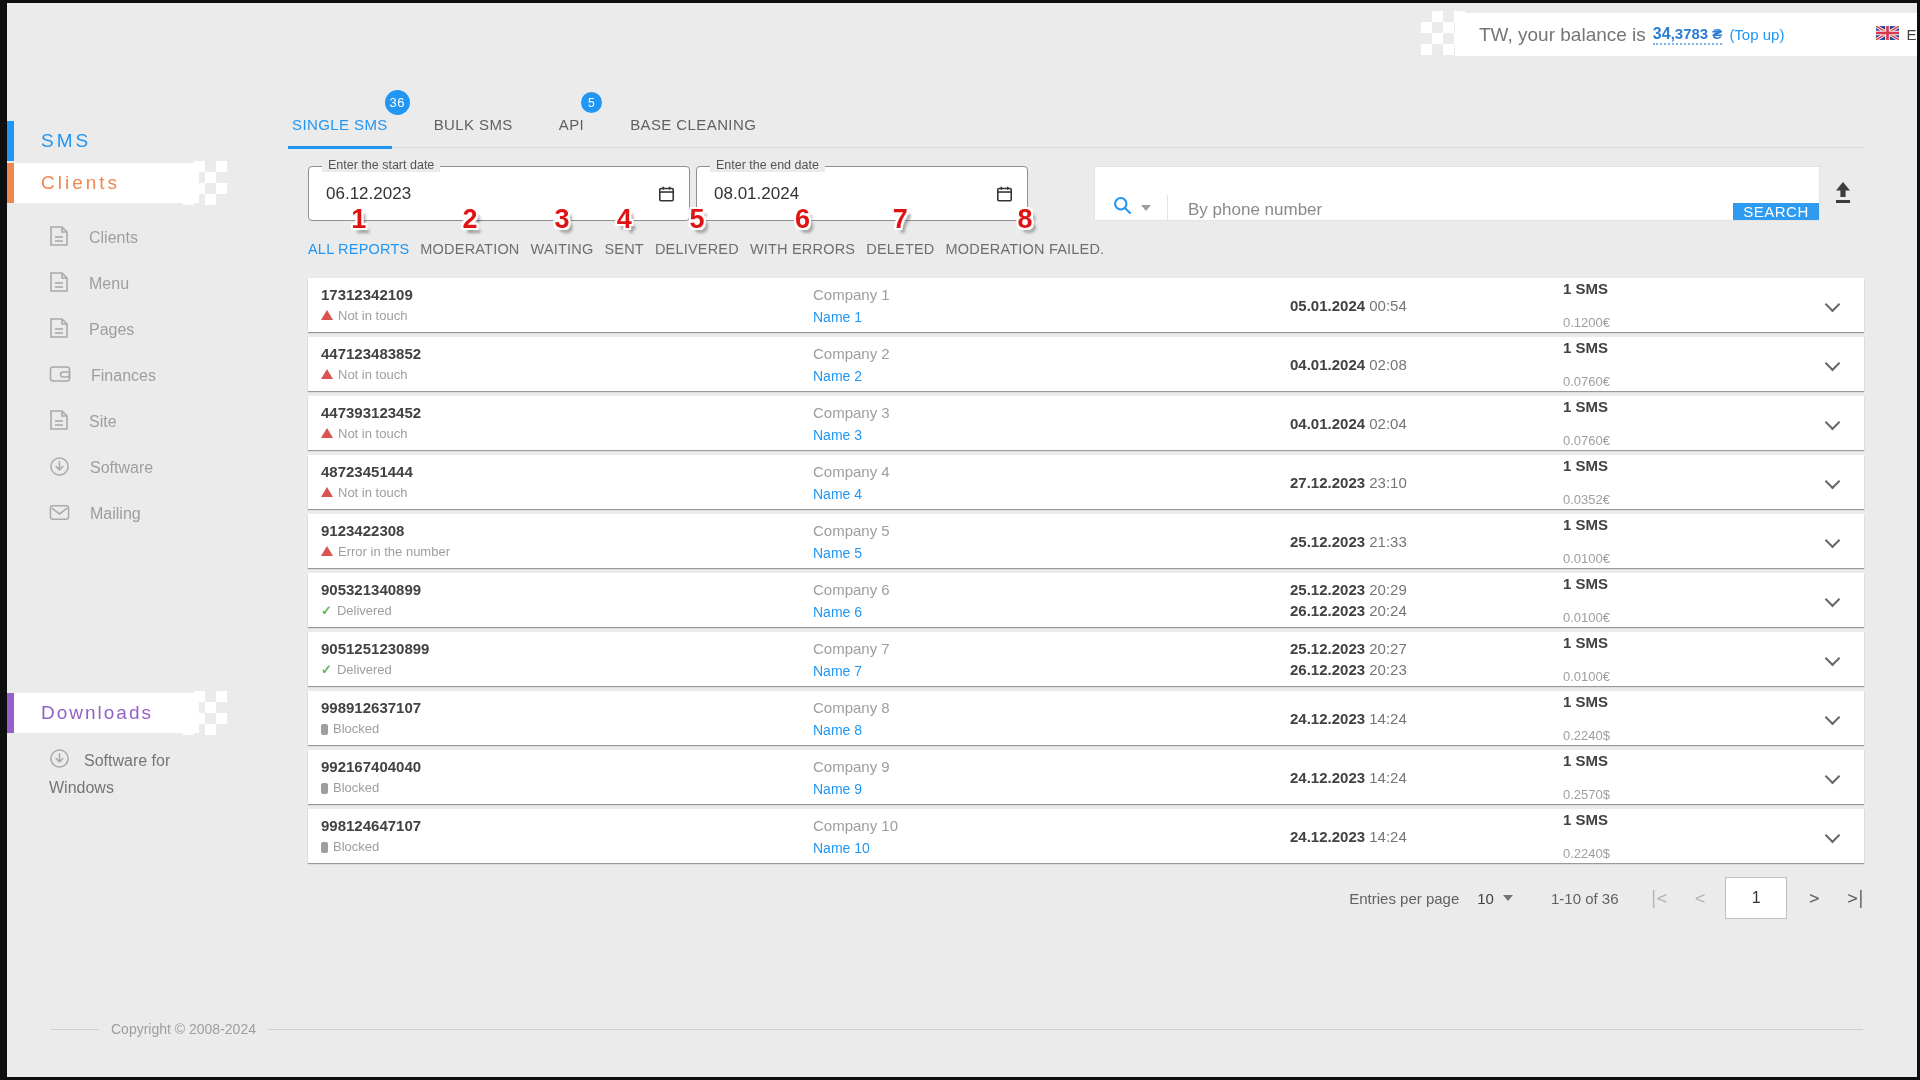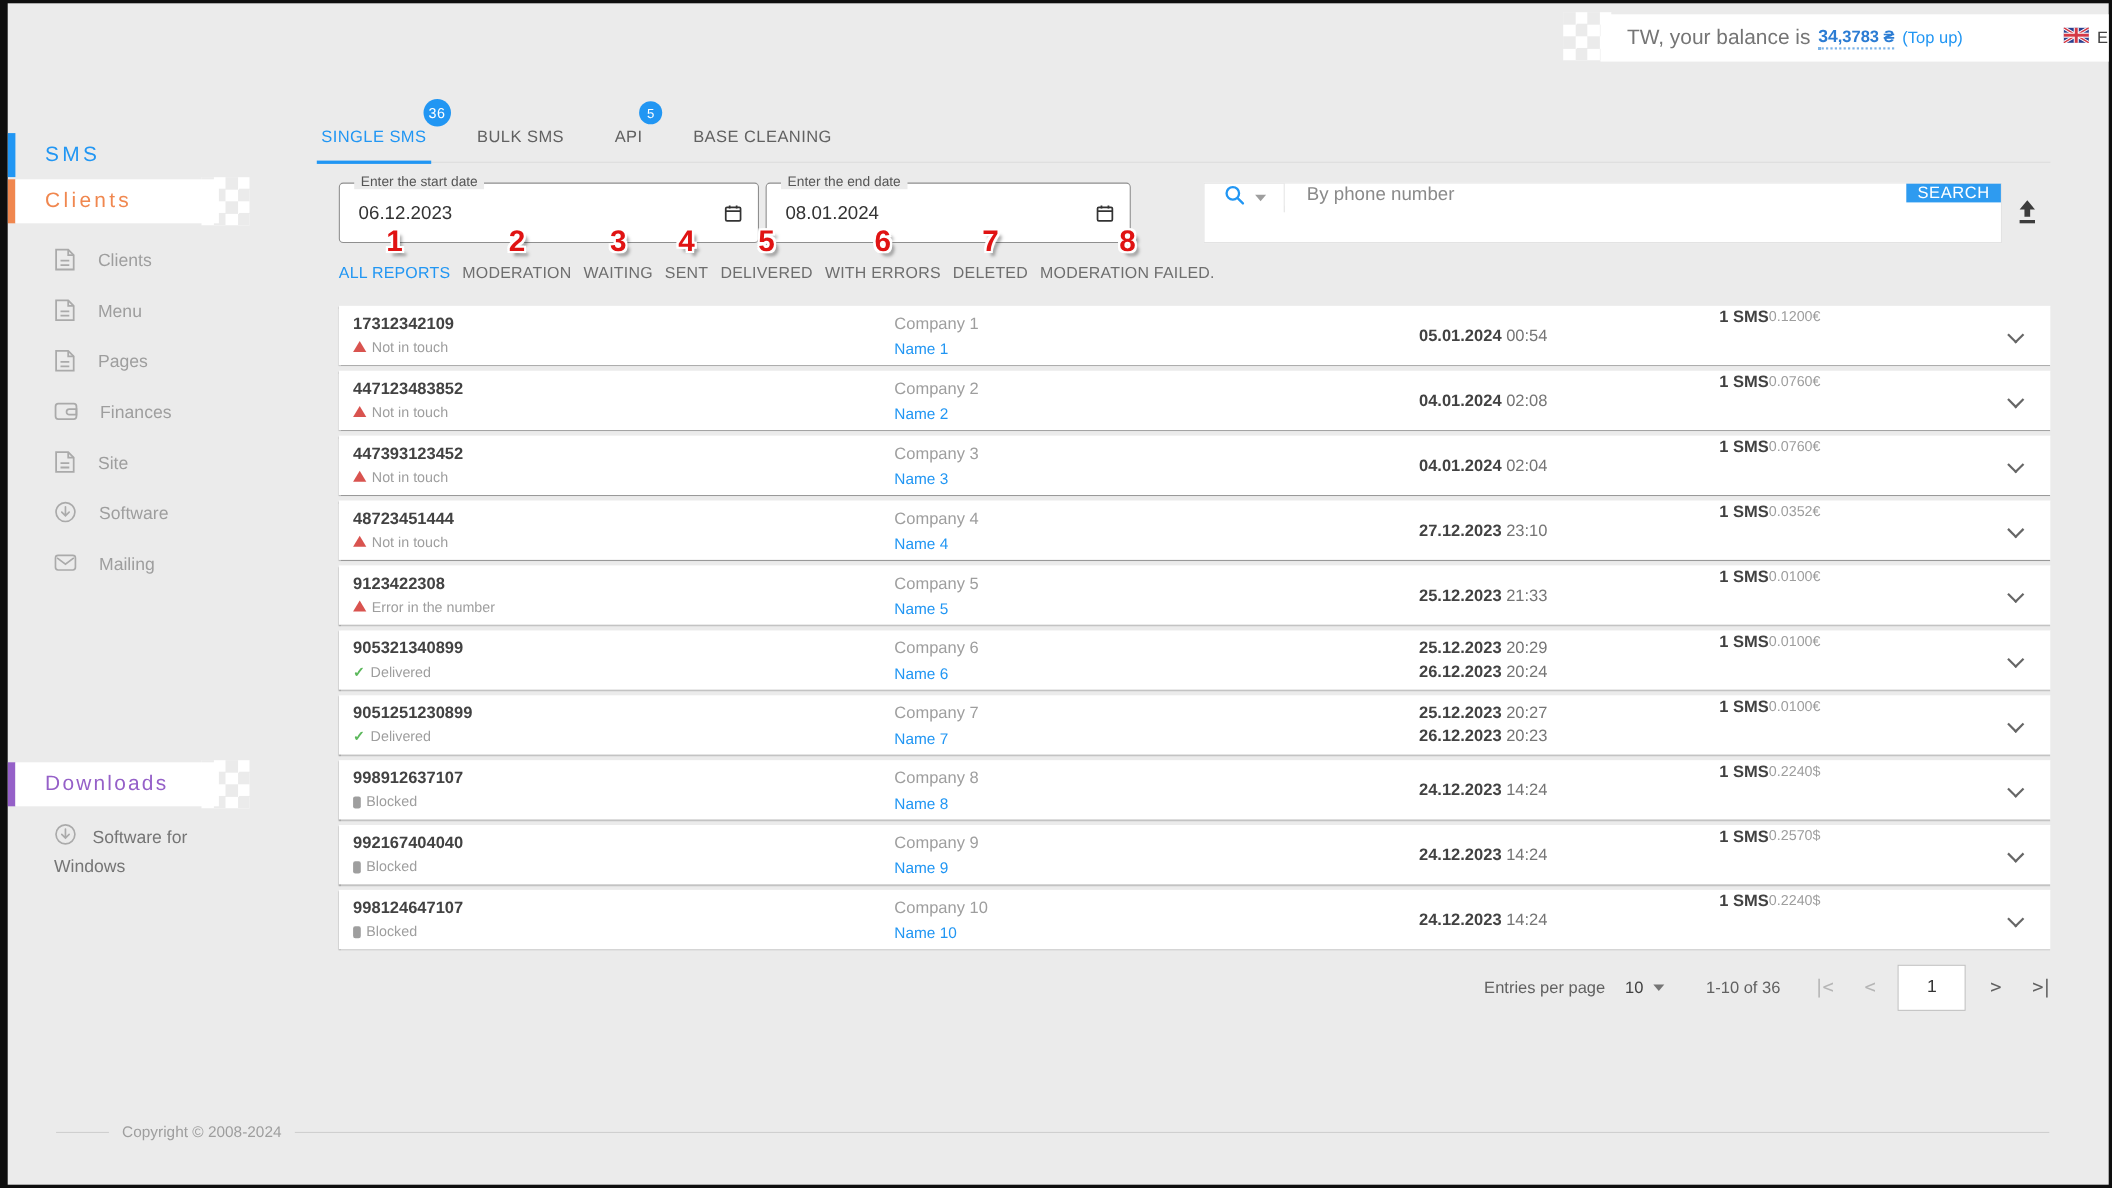--- a/index.html
+++ b/index.html
@@ -86,21 +86,21 @@
   .sf .annot { font-size:27px; line-height:33px; font-weight:bold; color:#e01313;
     text-shadow:-2px 0 0 #fff, 2px 0 0 #fff, 0 -2px 0 #fff, 0 2px 0 #fff,
                 -2px -2px 0 #fff, 2px 2px 0 #fff, -2px 2px 0 #fff, 2px -2px 0 #fff,
                 4px 5px 3px rgba(0,0,0,.35); }
   .sf .sf-label { margin-top:5px; font-size:14.5px; letter-spacing:.2px; color:#6e6e6e;
     text-decoration:none; cursor:pointer; white-space:nowrap; }
   .sf.active .sf-label { color:#2196f3; }
 
   
   #search-group { position:absolute; left:1087px; top:163px; width:726px; height:55px; background:#fff;
-    border:1px solid #e3e3e3; display:flex; align-items:flex-start; }
+    border:1px solid #e3e3e3; display:flex; align-items:flex-end; }
   #search-type { width:73px; display:flex; align-items:center; justify-content:center; gap:8px;
     border-right:1px solid #e3e3e3; cursor:pointer; }
   .caret-down { width:0; height:0; border-left:5px solid transparent; border-right:5px solid transparent;
     border-top:6px solid #9e9e9e; }
   #search-input { flex:1; border:none; outline:none; padding:0 20px; font-size:17px; color:#424242;
     font-family:inherit; }
   #search-input::placeholder { color:#8a8a8a; }
   #search-btn { width:86px; background:#2e9bf0; color:#fff; border:none; font-size:15px; letter-spacing:.5px;
     cursor:pointer; font-family:inherit; }
   #upload-btn { position:absolute; left:1824px; top:177px; cursor:pointer; background:none; border:none; }
@@ -116,21 +116,21 @@
     border-bottom:10px solid #d9534f; position:relative; top:-1px; }
   .check-ic { color:#5cb85c; font-size:13px; font-weight:bold; }
   .block-ic { width:7px; height:11px; background:#9e9e9e; border-radius:2px; }
   .c-company { position:absolute; left:505px; top:7px; }
   .company { font-size:15px; color:#9e9e9e; line-height:20px; }
   .name-link { font-size:14px; color:#2196f3; text-decoration:none; line-height:20px; display:inline-block; margin-top:2px; cursor:pointer; }
   .c-date { position:absolute; left:982px; top:0; height:100%; display:flex; flex-direction:column; justify-content:center; }
   .c-date .dline { font-size:15px; color:#757575; line-height:21px; }
   .c-date .dline b { color:#424242; }
   .c-date .dline:empty { display:none; }
-  .c-sms { position:absolute; left:1255px; top:0; height:100%; display:flex; flex-direction:row; justify-content:space-between; }
+  .c-sms { position:absolute; left:1255px; top:0; height:100%; display:flex; flex-direction:column; justify-content:space-between; }
   .sms-count { font-size:15px; font-weight:bold; color:#424242; line-height:21px; }
   .sms-price { font-size:13px; color:#9e9e9e; line-height:19px; }
   .chev { position:absolute; right:26px; top:21px; width:11px; height:11px; border-right:2px solid #666;
     border-bottom:2px solid #666; transform:rotate(45deg); cursor:pointer; }
 
   
   #pagination { position:absolute; left:301px; top:873px; width:1556px; height:44px;
     display:flex; align-items:center; justify-content:flex-end; color:#616161; font-size:15px; }
   #per-page { display:flex; align-items:center; gap:9px; margin-left:18px; cursor:pointer; color:#424242; }
   #per-page .caret-down { border-top-color:#757575; }

